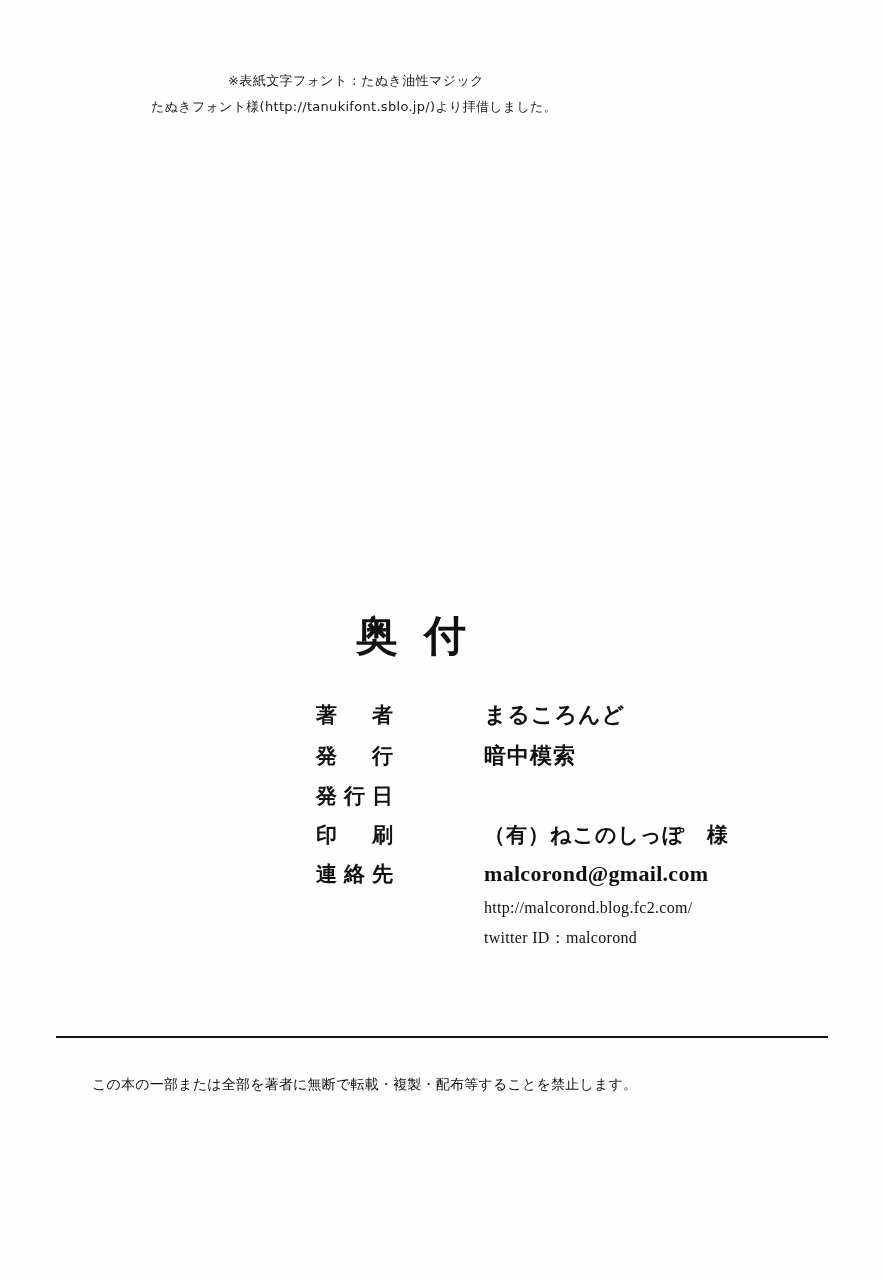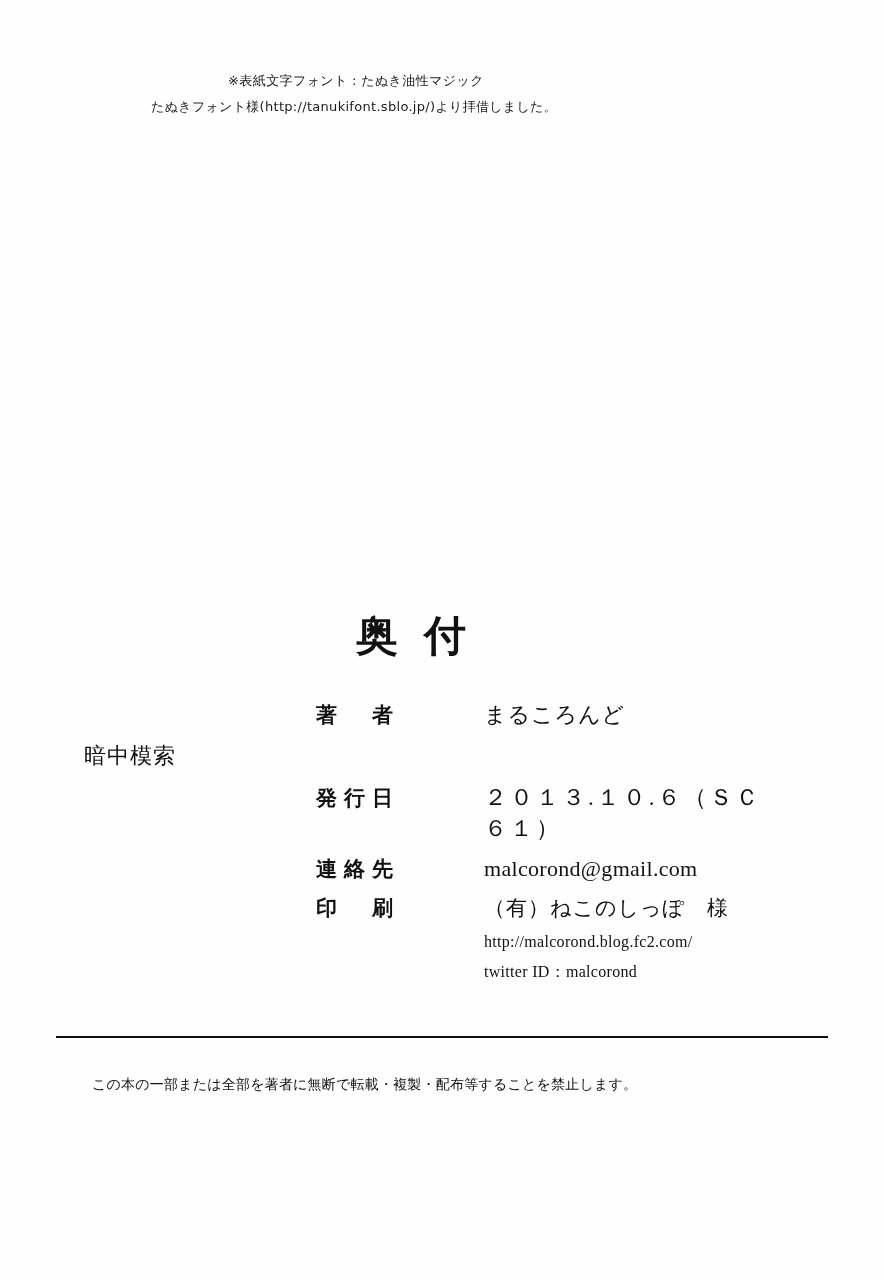--- a/index.html
+++ b/index.html
@@ -86,20 +86,21 @@
     color: #111111;
     box-sizing: border-box;
   }
   .info-value {
     flex: 1;
     padding-left: 84px;
     font-family: "Liberation Serif", serif;
     font-size: 23px;
     color: #111111;
     letter-spacing: 0.5px;
+    font-weight: bold;
   }
   .info-value.jp {
     font-family: "DejaVu Sans", sans-serif;
     font-size: 22px;
     letter-spacing: 1px;
   }
   .info-value.date {
     font-family: "Liberation Serif", serif;
     font-size: 23px;
     letter-spacing: 3px;
@@ -169,36 +170,36 @@
   <div class="colophon-title">奥付</div>
 
   <div class="info-table">
 
     <div class="info-row">
       <div class="info-label">著　者</div>
       <div class="info-value jp">まるころんど</div>
     </div>
 
     <div class="info-row">
+      <div class="info-label">発　行</div>
       <div class="info-value jp">暗中模索</div>
     </div>
 
     <div class="info-row">
       <div class="info-label">発行日</div>
-      <div class="info-value date">２０１３.１０.６（ＳＣ６１）</div>
+    </div>
+
+    <div class="info-row">
+      <div class="info-label">印　刷</div>
+      <div class="info-value print">（有）ねこのしっぽ　様</div>
     </div>
 
     <div class="info-row">
       <div class="info-label">連絡先</div>
       <div class="info-value contact">malcorond@gmail.com</div>
-    </div>
-
-    <div class="info-row">
-      <div class="info-label">印　刷</div>
-      <div class="info-value print">（有）ねこのしっぽ　様</div>
     </div>
 
     <div class="contact-extra">
       <div class="spacer"></div>
       <div class="val">http://malcorond.blog.fc2.com/</div>
     </div>
 
     <div class="contact-extra" style="margin-top:11px;">
       <div class="spacer"></div>
       <div class="val">twitter ID：malcorond</div>

